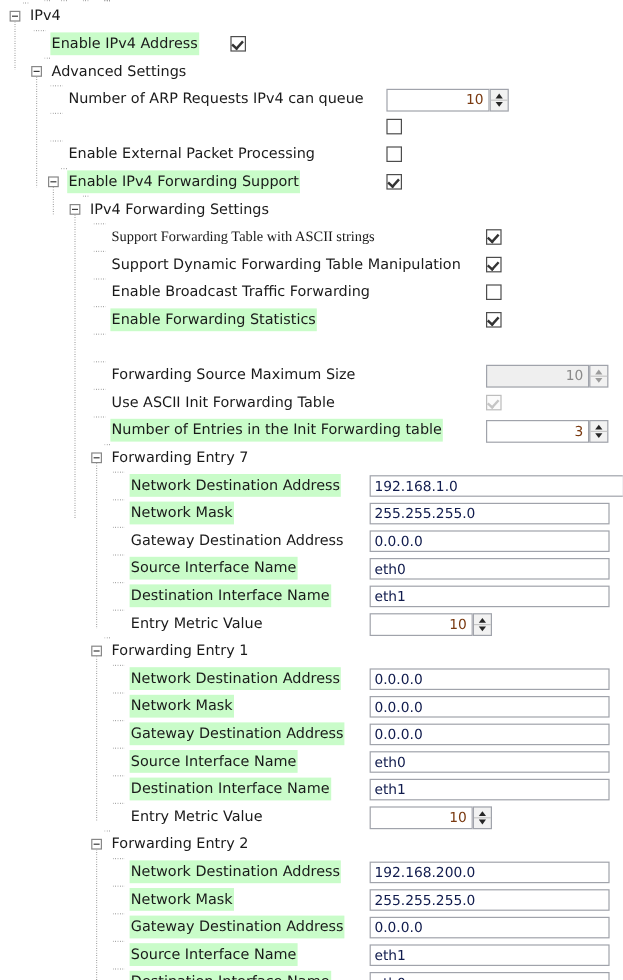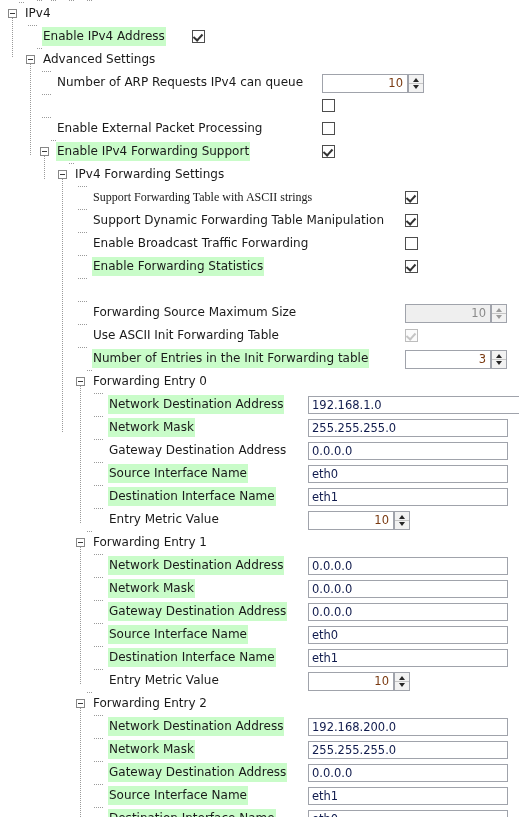--- a/index.html
+++ b/index.html
@@ -262,21 +262,21 @@
         <div class="btns">
           <div class="up"></div>
           <div class="dn"></div>
         </div>
       </div>
     </div>
     <div class="hline" style="left: 87px; top: 0px; width: 5px;"></div>
     <div class="hline" style="left: 87px; top: 370px; width: 5px;"></div>
     <div class="row" style="top: 370px;">
       <div class="exp" style="left: 76px;"></div>
-      <div class="lbl" style="left: 92px;">Forwarding Entry 0</div>
+      <div class="lbl" style="left: 92px;">Forwarding Entry 7</div>
     </div>
     <div class="hline" style="left: 94px; top: 393px; width: 10px;"></div>
     <div class="row" style="top: 393px;">
       <div class="lbl hl" style="left: 108px;">Network Destination Address</div>
       <div class="tbox" style="left: 308px; width: 212px;">192.168.1.0</div>
     </div>
     <div class="hline" style="left: 94px; top: 416px; width: 10px;"></div>
     <div class="row" style="top: 416px;">
       <div class="lbl hl" style="left: 108px;">Network Mask</div>
       <div class="tbox" style="left: 308px; width: 200px;">255.255.255.0</div>

